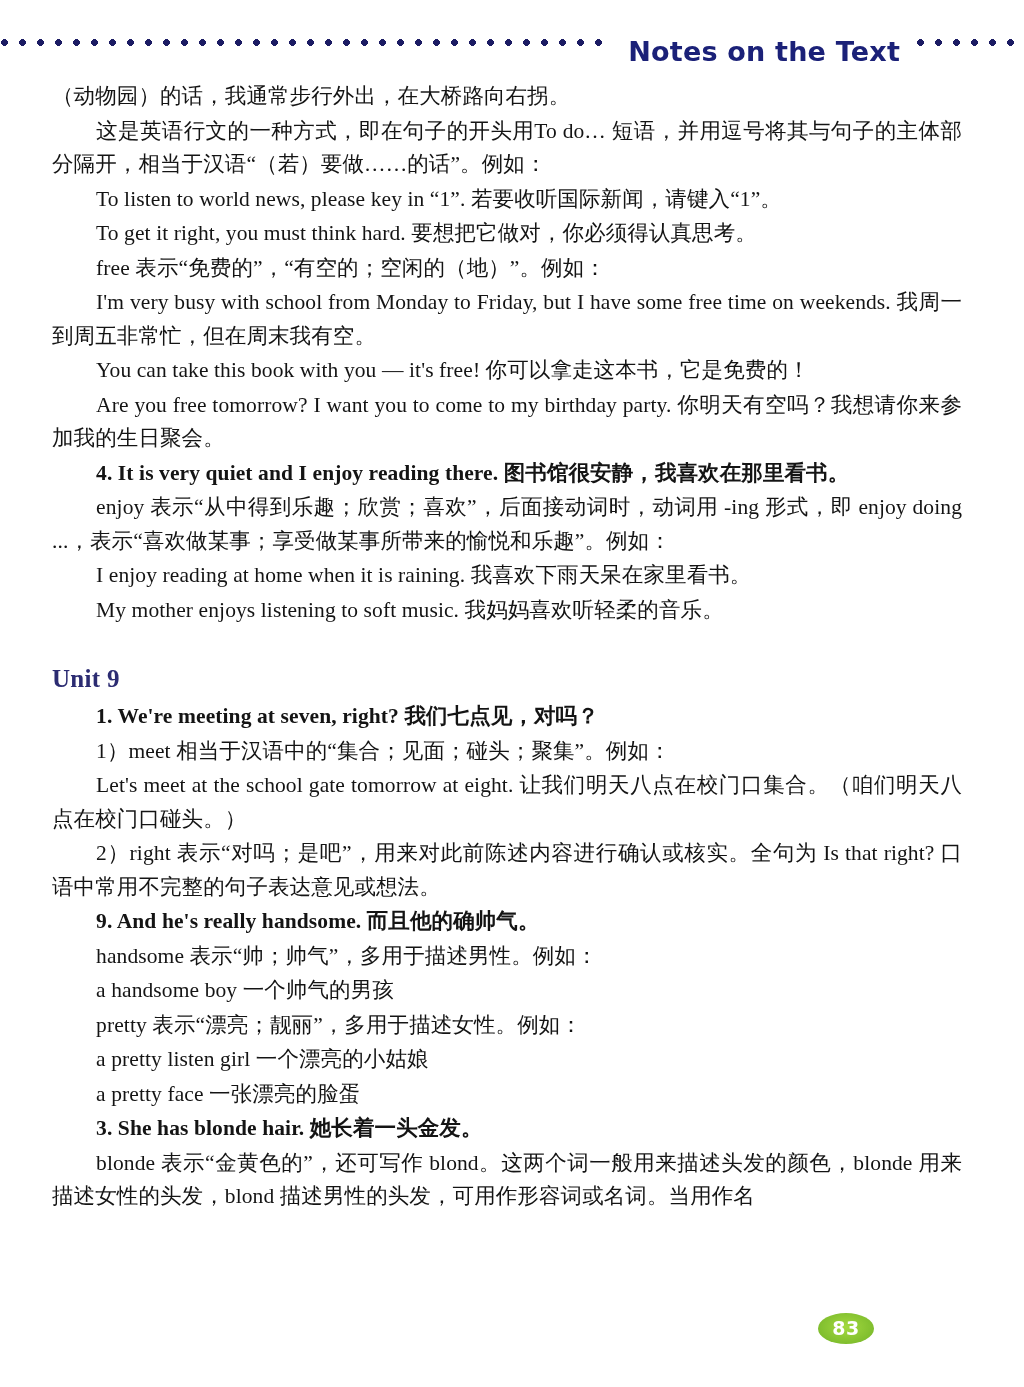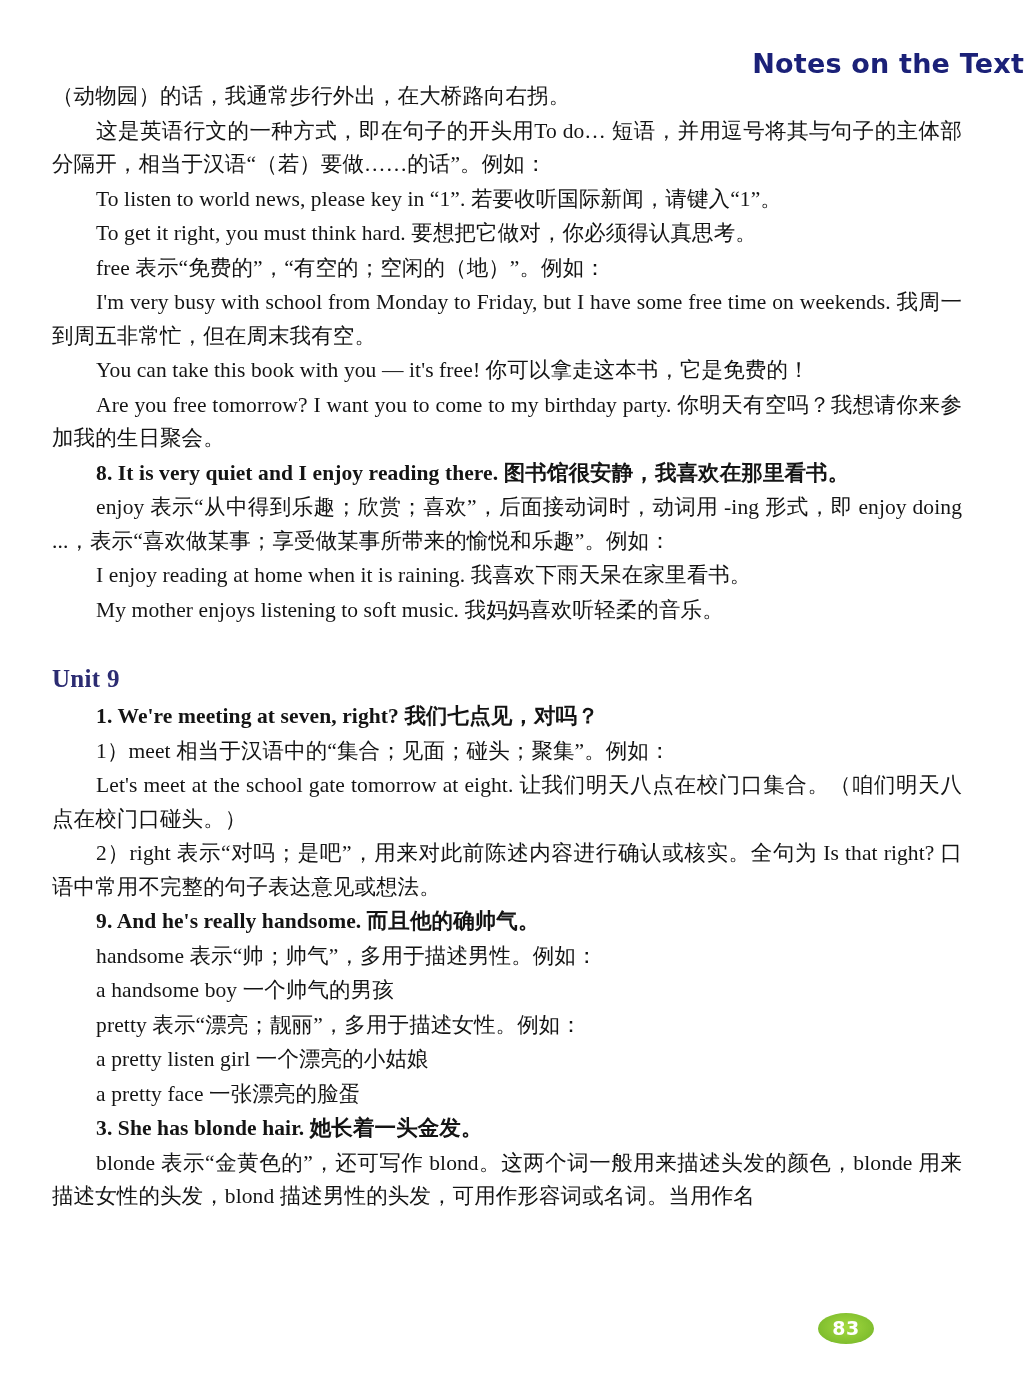--- a/index.html
+++ b/index.html
@@ -18,23 +18,22 @@
   }
 
   
   .page-header {
     position: absolute;
     top: 38px;
     left: 0;
     width: 1024px;
     height: 40px;
     display: flex;
-    align-items: flex-end;
-    gap: 12px;
-    flex-direction: column;
+    align-items: flex-start;
+    gap: 4px;
   }
   .dot-rule {
     height: 9px;
     flex: 1 1 auto;
     background-image: radial-gradient(circle at 4.5px 4.5px, #1b1b63 3.2px, rgba(27,27,99,0) 3.6px);
     background-size: 18px 9px;
     background-repeat: repeat-x;
     background-position: left center;
   }
   .dot-rule.left { margin-right: 12px; }
@@ -128,21 +127,21 @@
 
 
   <p class="line indent">free 表示“免费的”，“有空的；空闲的（地）”。例如：</p>
 
   <p class="line indent">I'm very busy with school from Monday to Friday, but I have some free time on weekends. 我周一到周五非常忙，但在周末我有空。</p>
 
   <p class="line indent">You can take this book with you — it's free! 你可以拿走这本书，它是免费的！</p>
 
   <p class="line indent">Are you free tomorrow? I want you to come to my birthday party. 你明天有空吗？我想请你来参加我的生日聚会。</p>
 
-  <p class="line indent bold">8.  It is very quiet and I enjoy reading there. 图书馆很安静，我喜欢在那里看书。</p>
+  <p class="line indent bold">4.  It is very quiet and I enjoy reading there. 图书馆很安静，我喜欢在那里看书。</p>
 
   <p class="line indent">enjoy 表示“从中得到乐趣；欣赏；喜欢”，后面接动词时，动词用 -ing 形式，即 enjoy doing ...，表示“喜欢做某事；享受做某事所带来的愉悦和乐趣”。例如：</p>
 
   <p class="line indent">I enjoy reading at home when it is raining. 我喜欢下雨天呆在家里看书。</p>
 
   <p class="line indent">My mother enjoys listening to soft music. 我妈妈喜欢听轻柔的音乐。</p>
 
   <div class="spacer-lg"></div>
 
   <h2 class="unit-heading">Unit 9</h2>

